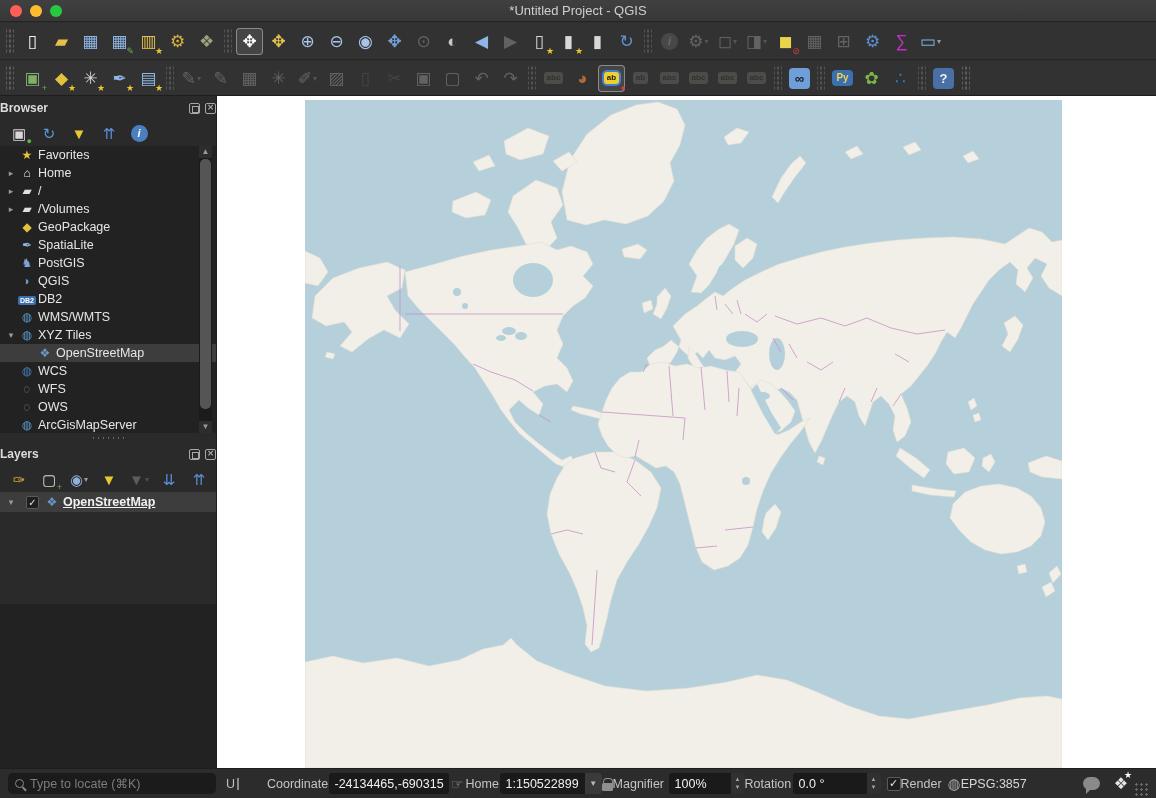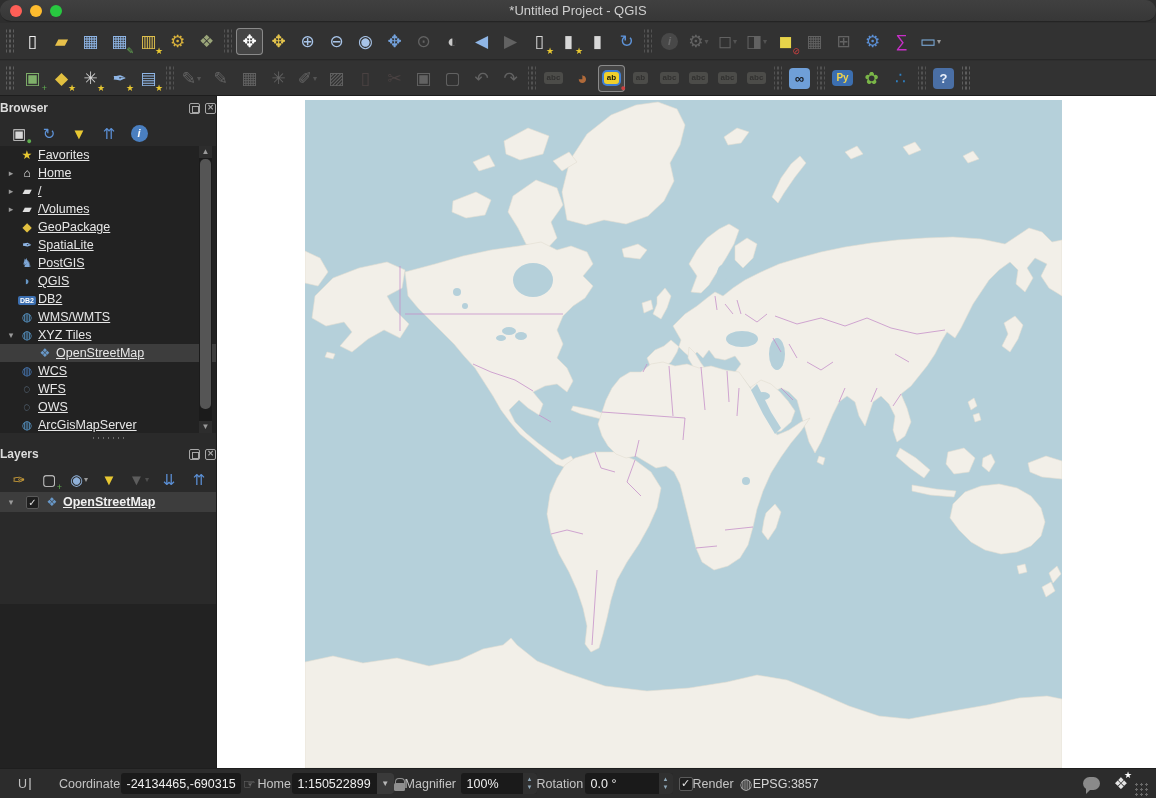--- a/index.html
+++ b/index.html
@@ -4,21 +4,21 @@
 <style>
   :root{ --sea:#b5d0da; --land:#f2efe8; --bord:#c48cc8; }
   *{box-sizing:border-box;}
   html,body{margin:0;padding:0;}
   body{width:1156px;height:798px;overflow:hidden;background:#2e2e2e;position:relative;
        font-family:"Liberation Sans",sans-serif;-webkit-font-smoothing:antialiased;}
 
   
   .titlebar{position:absolute;left:0;top:0;width:1156px;height:22px;
     background:linear-gradient(#404040,#373737);border-bottom:1px solid #242424;
-    display:flex;align-items:center;border-radius:11px;}
+    display:flex;align-items:center;}
   .lights{display:flex;gap:8px;margin-left:10px;}
   .light{width:12px;height:12px;border-radius:50%;}
   .title-text{position:absolute;left:0;right:0;text-align:center;font-size:13px;color:#cfcfcf;}
 
   
   .toolbar{position:absolute;left:0;width:1156px;background:#323232;display:flex;align-items:center;
     padding:0 2px;}
   #toolbar1{top:23px;height:37px;border-bottom:1px solid #272727;}
   #toolbar2{top:61px;height:35px;border-bottom:1px solid #1d1d1d;}
   .tbi{position:relative;width:27px;height:27px;display:inline-flex;align-items:center;justify-content:center;
@@ -50,21 +50,21 @@
   .panel-toolbar{height:26px;display:flex;align-items:center;padding:0 6px;gap:4px;}
   .panel-toolbar .tbi{width:24px;height:24px;}
   .panel-toolbar .tbi .glyph{font-size:15px;}
 
   .tree{position:relative;background:#222222;overflow:hidden;}
   #browser-tree{height:287px;}
   .tree-row{height:18px;display:flex;align-items:center;color:#e6e6e6;font-size:12.5px;white-space:nowrap;}
   .tree-row.selected{background:#3d3d3d;}
   .tw-arrow{width:14px;text-align:center;font-size:9px;color:#9a9a9a;flex:none;}
   .tw-icon{width:18px;text-align:center;font-size:12px;flex:none;line-height:1;}
-  .tw-label{margin-left:2px;text-decoration:underline;}
+  .tw-label{margin-left:2px;}
   .dbchip{background:#3c6fb0;color:#fff;font-size:7px;font-weight:bold;border-radius:2px;padding:1px 2px;line-height:1;}
   .pychip{background:#3c6fb0;color:#f2d44a;font-size:10px;font-weight:bold;border-radius:4px;padding:3px 4px;line-height:1;}
 
   .vscroll{position:absolute;right:4px;top:0;width:13px;height:287px;background:#1b1b1b;border-radius:2px;}
   .vs-btn{position:absolute;left:0;width:13px;height:12px;color:#9a9a9a;font-size:8px;text-align:center;line-height:12px;background:#2d2d2d;}
   .vs-thumb{position:absolute;left:1px;width:11px;border-radius:5px;background:#555555;}
 
   .splitter{height:9px;display:flex;align-items:center;justify-content:center;background:#2a2a2a;}
   .splitter .dots{width:34px;height:4px;
     background-image:radial-gradient(#6a6a6a 1px, transparent 1.1px);background-size:5px 4px;}
@@ -559,20 +559,24 @@
         <circle cx="152" cy="192" r="4"></circle>
         <circle cx="160" cy="206" r="3"></circle>
         <ellipse cx="458" cy="296" rx="7" ry="4"></ellipse>
       </g>
       <path class="bord" d="M95,166 L95,231 M100,214 L258,214 M168,264 L186,272 L210,280 L228,291 M234,315 L246,322 M290,352 L296,368 L310,372 M330,360 L322,382 L336,396 M246,434 L262,430 L278,434 M292,470 L287,545 M342,264 L338,272 M364,266 L368,316 M396,267 L400,310 M422,271 L424,302 M297,312 L380,318 M380,318 L378,340 M330,357 L334,340 M434,288 L432,316 M448,427 L420,430 M391,448 L412,446 M410,196 L412,210 M420,204 L428,214 M432,200 L436,214 M440,214 L452,222 L462,214 M470,216 L492,224 L516,218 L540,226 L562,218 M562,218 L586,228 L612,234 L640,230 M468,238 L476,252 M484,244 L492,258 M502,262 L516,270 L528,262 M476,288 L488,300 M534,302 L540,288 M590,254 L604,262 M566,302 L572,288 M596,294 L588,306"></path>
     </svg>
   </div>
 </div>
 
 <div class="statusbar">
+  <div class="locator">
+    <span class="mag"></span>
+    <span class="ph">Type to locate (⌘K)</span>
+  </div>
   <span style="margin-left:10px;color:#c0c0c0;">U</span>
   <span class="msgbar"></span>
   <span class="sb-label clip-label" style="width:62px;margin-left:28px;">Coordinate</span>
   <span class="sb-box" style="width:120px;">-24134465,-690315</span>
   <span style="font-size:14px;color:#9a9a9a;margin:0 2px;">☞</span>
   <span class="sb-label clip-label" style="width:34px;">Home</span>
   <span class="sb-box sb-combo">
     <span>1:150522899</span>
     <span class="combo-dd">▼</span>
   </span>

